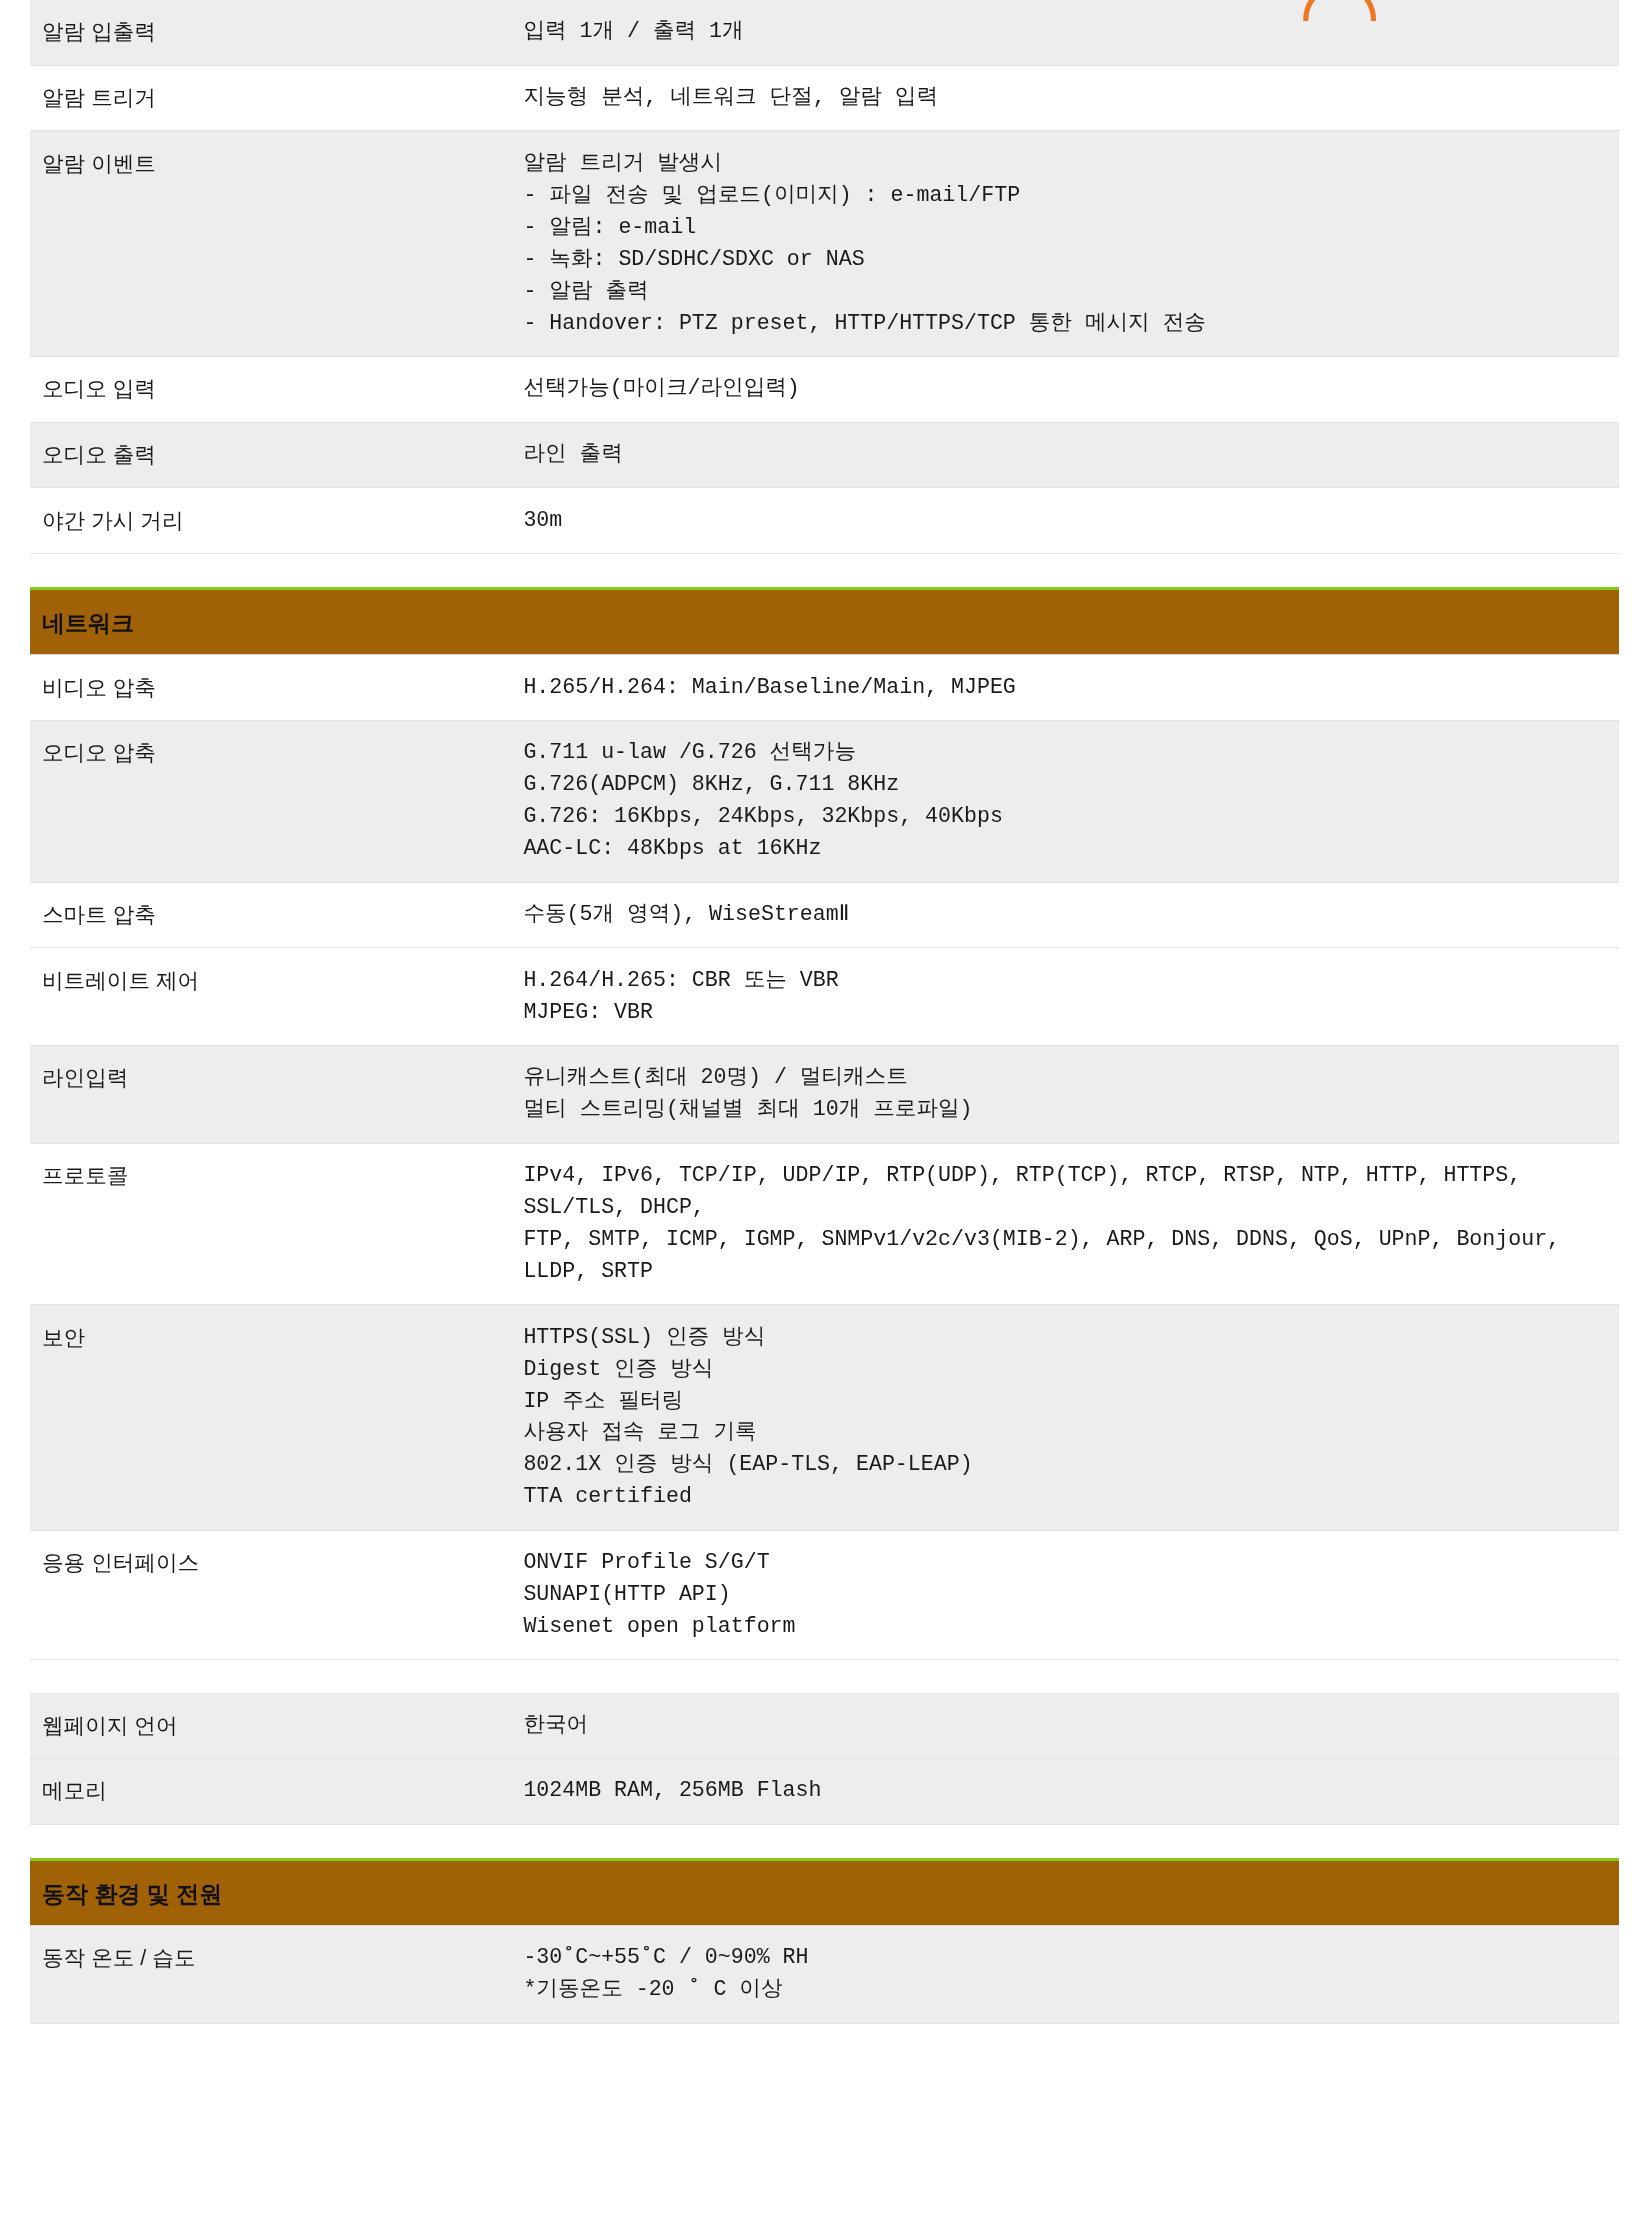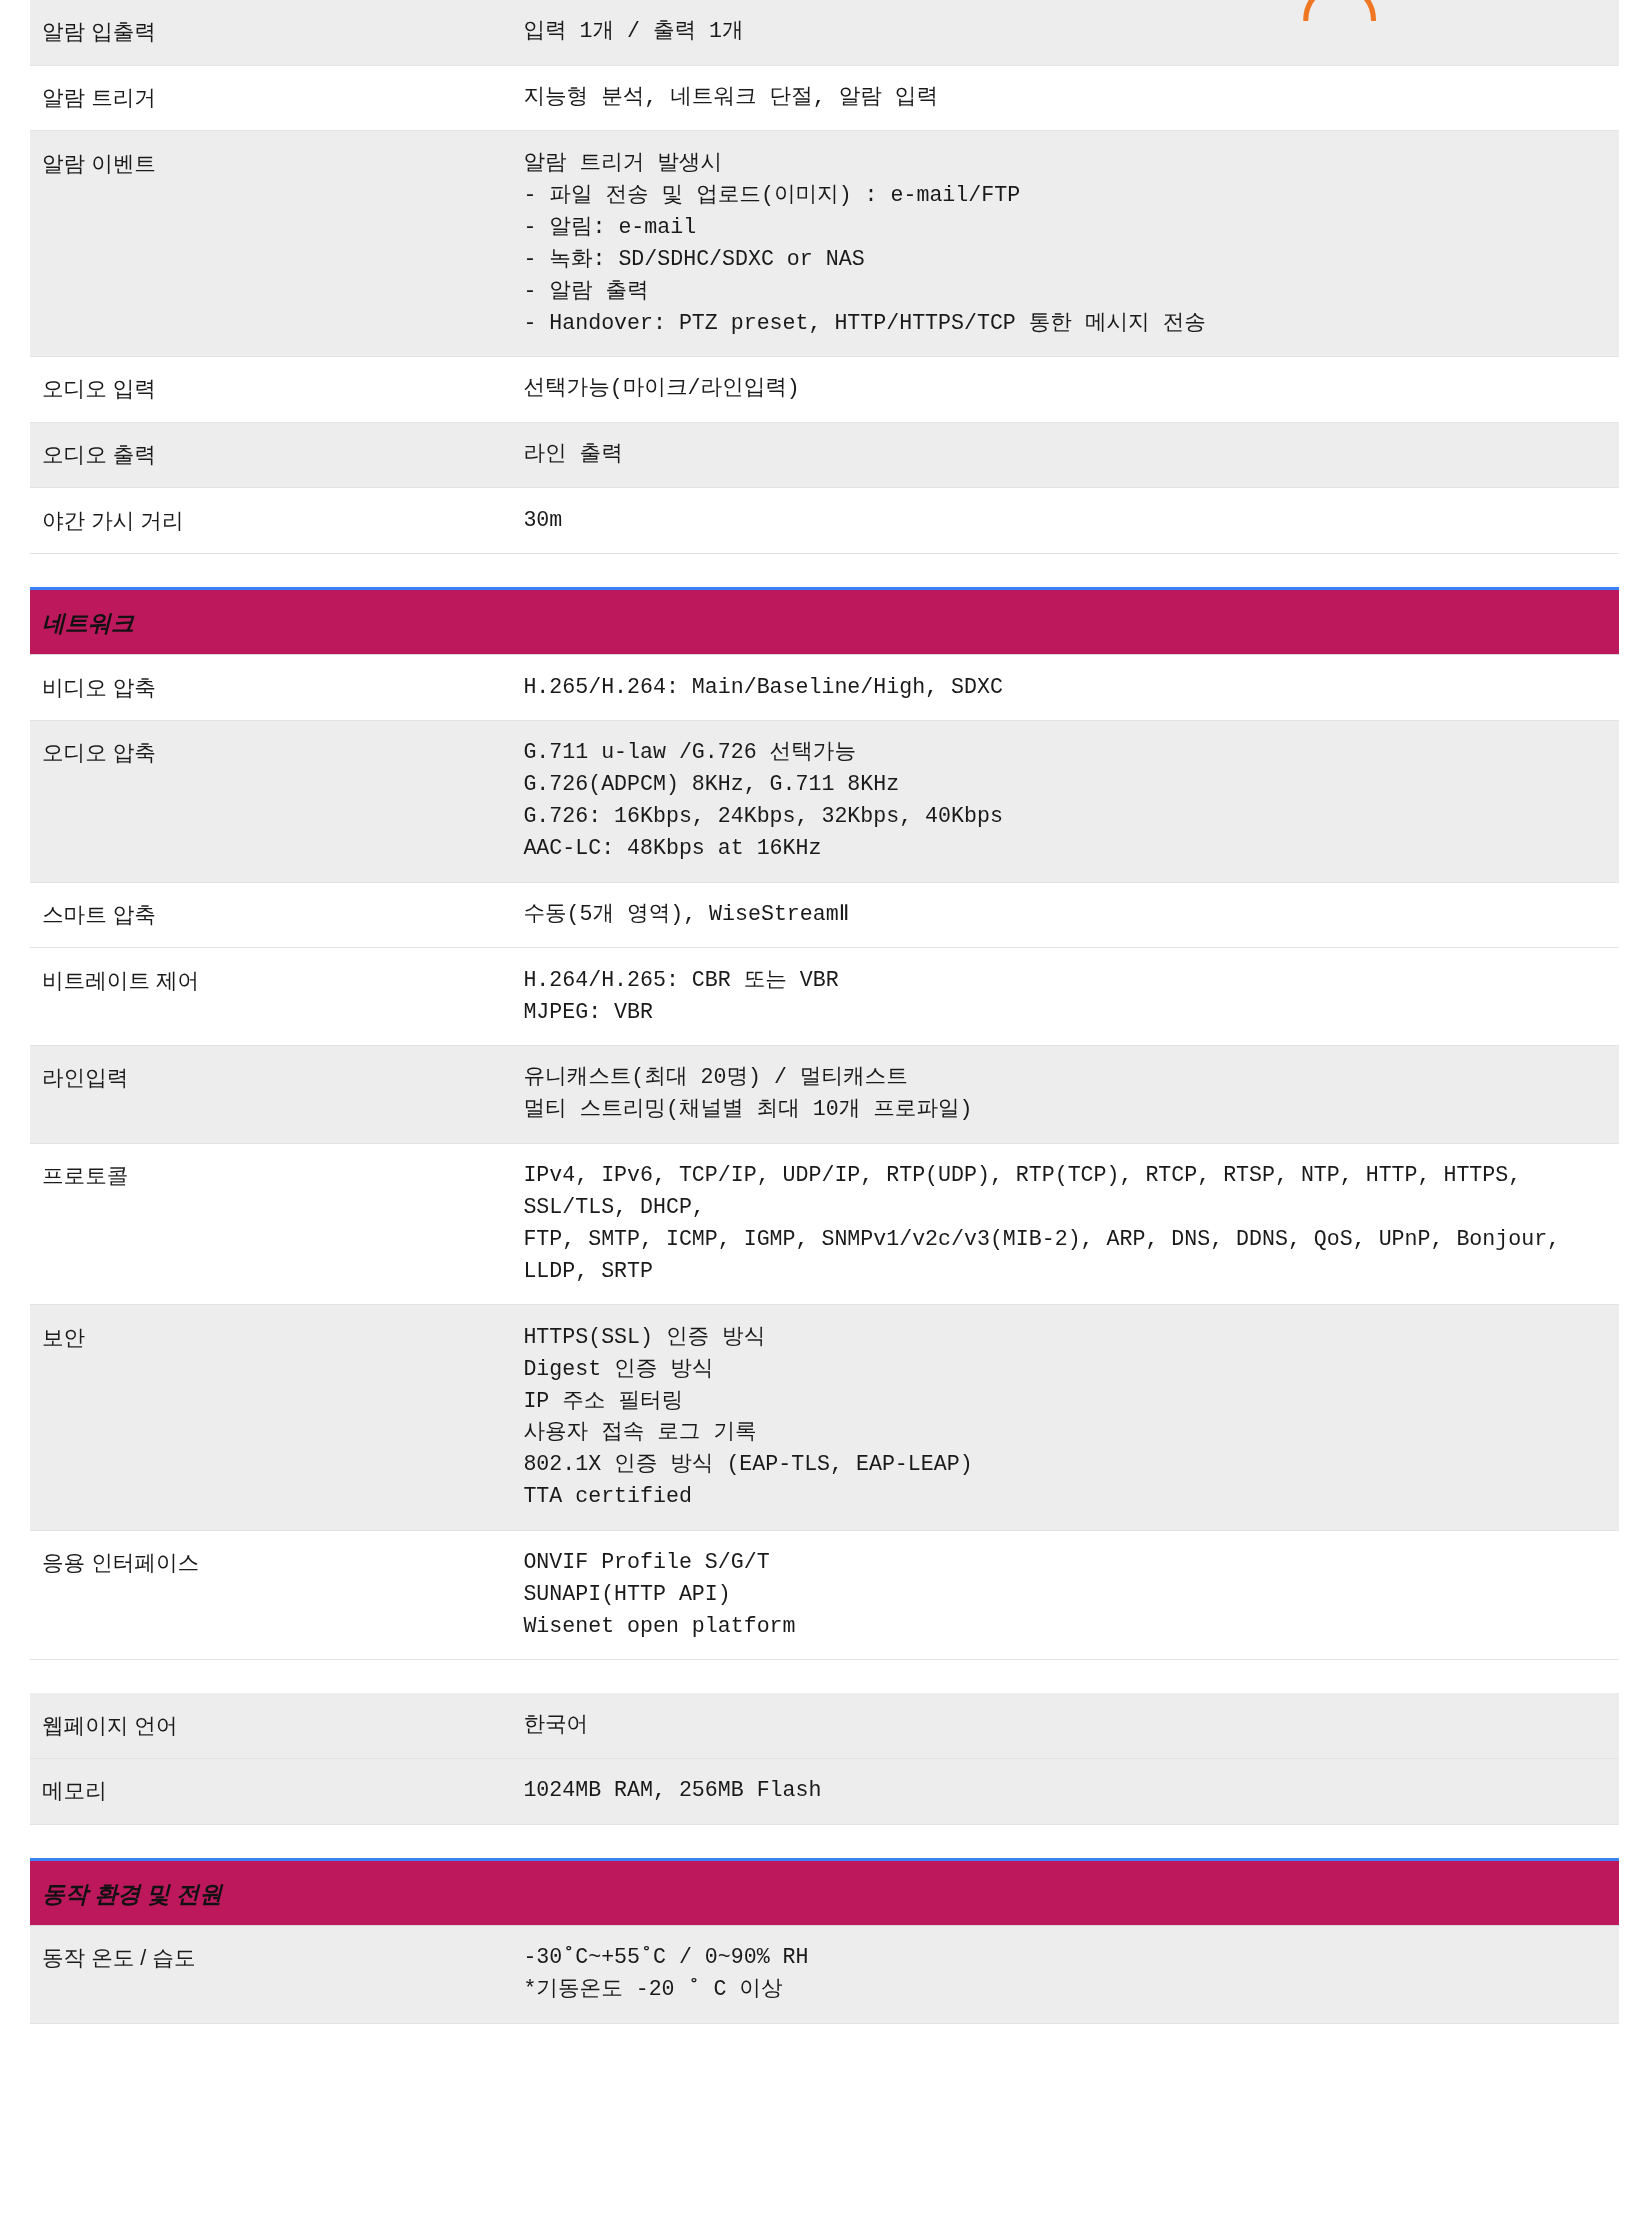--- a/index.html
+++ b/index.html
@@ -43,28 +43,27 @@
     color: #1a1a1a;
     margin-left: 8px;
   }
   .row td.value {
     padding-left: 16.4px;
     color: #1a1a1a;
     white-space: pre-line;
     font-family: Liberation Mono, monospace;
   }
   .section-head td {
-    border-top: 3px solid #3b82f6;
+    border-top: 3px solid #84cc16;
     border-bottom: 0.7px solid #d8d8d8;
-    background: #be185d;
+    background: #a16207;
     padding: 18px 12px 15px 12px;
     font-size: 23px;
     font-weight: bold;
     color: #111111;
-    font-style: italic;
   }
   .spacer-row td {
     border: none;
     background: #ffffff;
     height: 33px;
     padding: 0;
   }
   .topmark {
     position: absolute;
     top: -4.5px;
@@ -125,21 +124,21 @@
             <td class="value">30m</td>
           </tr>
           <tr class="spacer-row">
             <td colspan="2"></td>
           </tr>
           <tr class="section-head">
             <td colspan="2">네트워크</td>
           </tr>
           <tr class="row plain">
             <td class="label">비디오 압축</td>
-            <td class="value">H.265/H.264: Main/Baseline/High, SDXC</td>
+            <td class="value">H.265/H.264: Main/Baseline/Main, MJPEG</td>
           </tr>
           <tr class="row shade">
             <td class="label">오디오 압축</td>
             <td class="value">G.711 u-law /G.726 선택가능
 G.726(ADPCM) 8KHz, G.711 8KHz
 G.726: 16Kbps, 24Kbps, 32Kbps, 40Kbps
 AAC-LC: 48Kbps at 16KHz</td>
           </tr>
           <tr class="row plain">
             <td class="label">스마트 압축</td>

